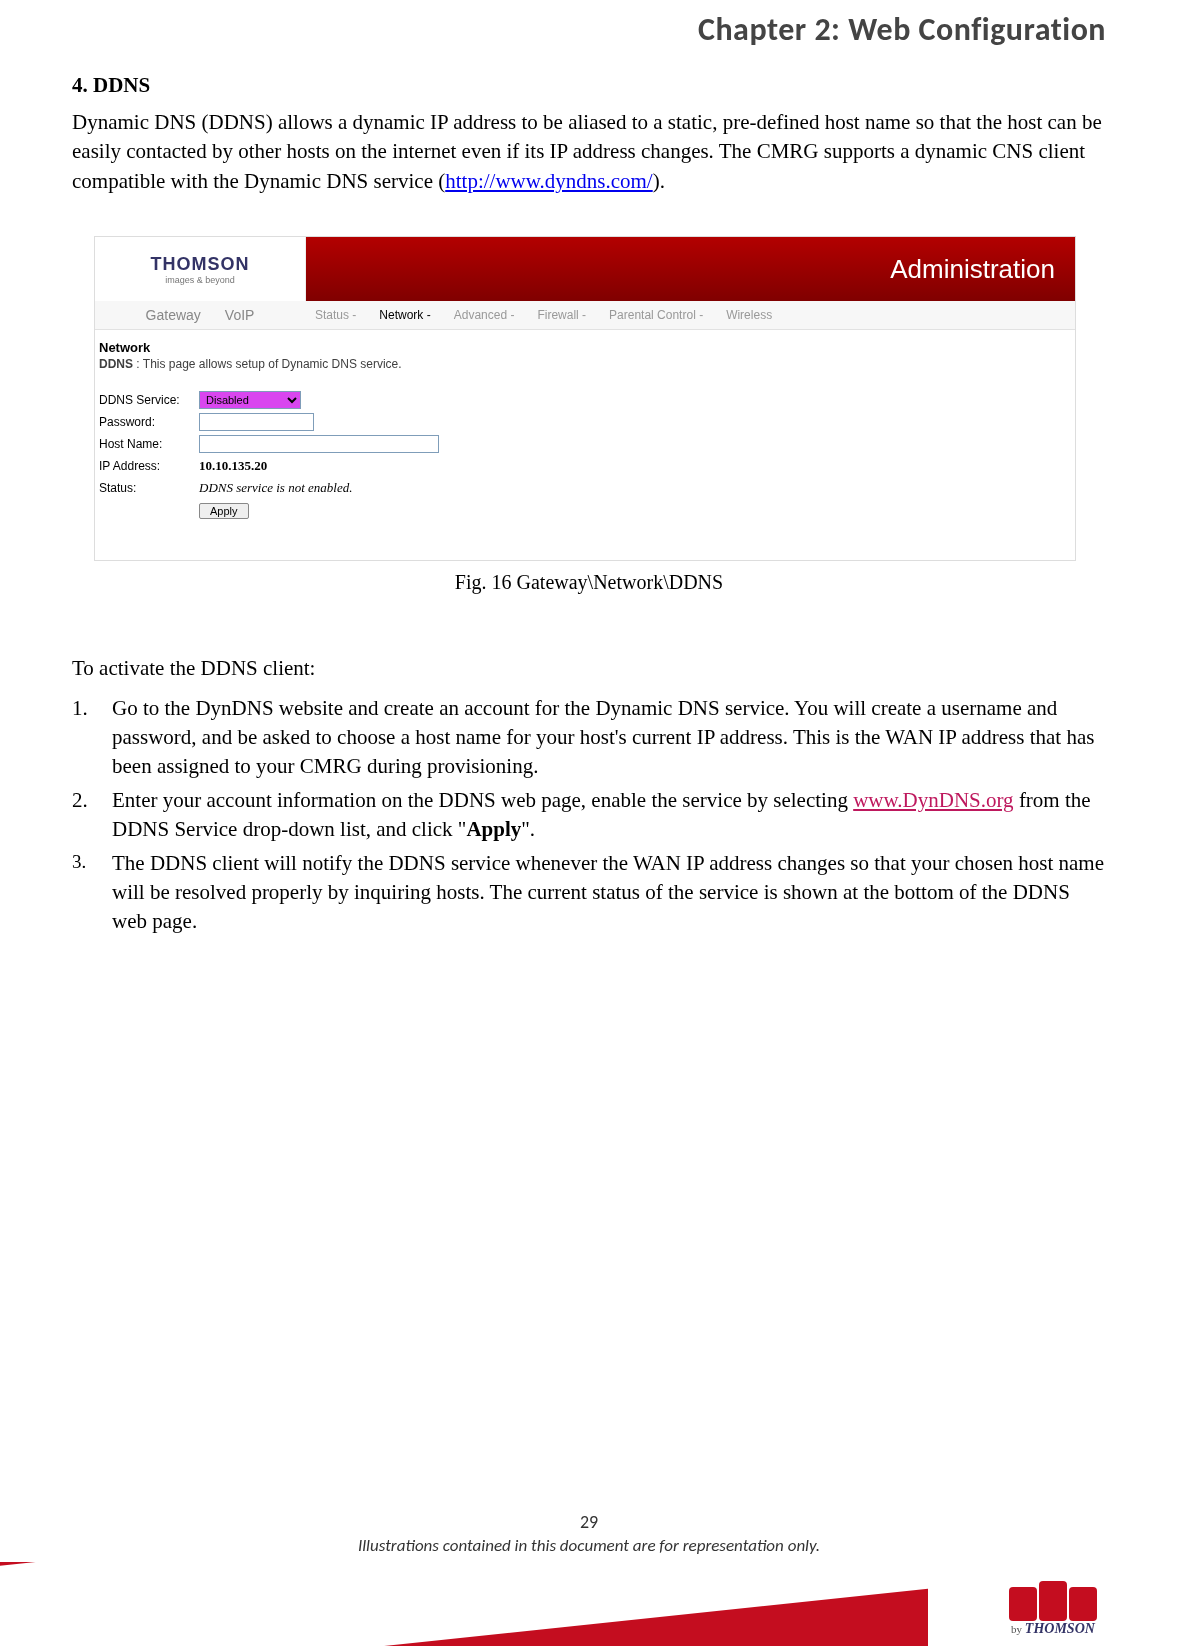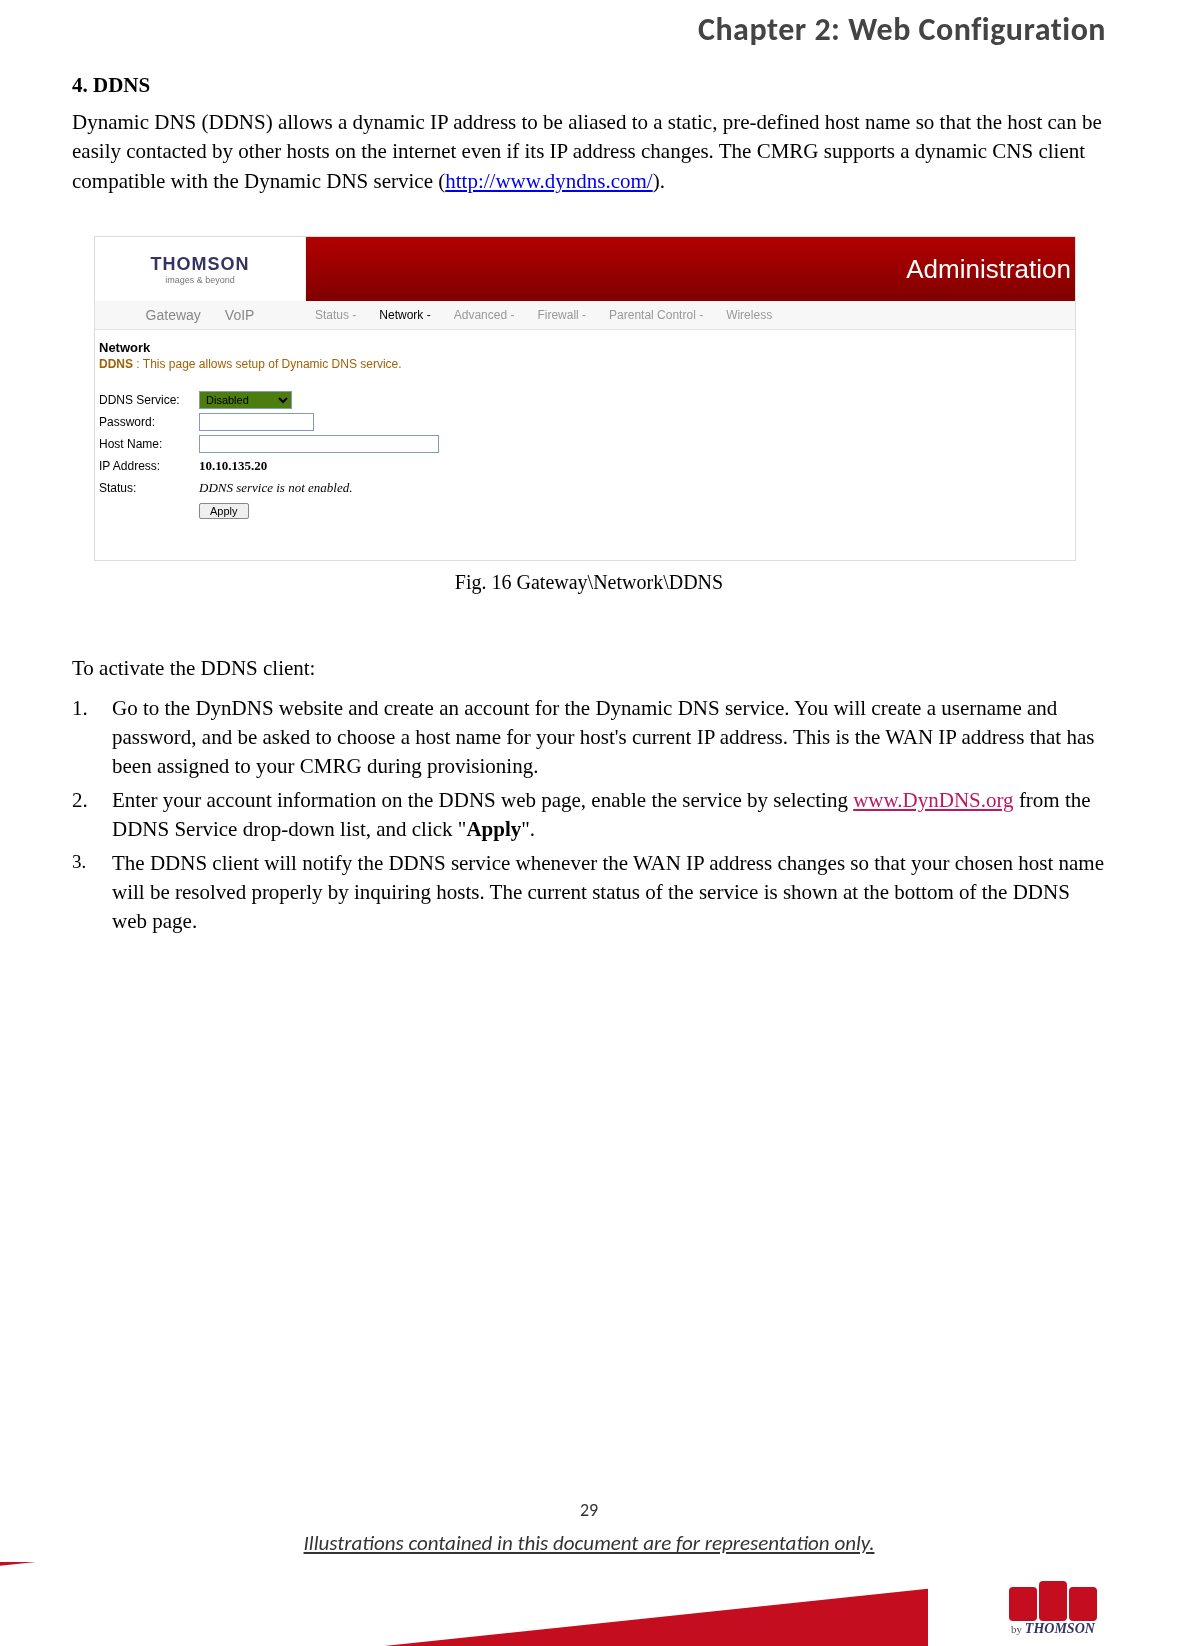--- a/index.html
+++ b/index.html
@@ -71,21 +71,21 @@
     font-size: 9px;
     color: #777;
   }
   .router-admin-bar {
     flex: 1;
     background: linear-gradient(#b30000, #800000);
     color: #fff;
     display: flex;
     align-items: center;
     justify-content: flex-end;
-    padding-right: 4px;
+    padding-right: 20px;
     font-size: 26px;
     font-family: "Segoe UI", Arial, sans-serif;
   }
   .router-tabs-row {
     display: flex;
     height: 28px;
     background: #f7f7f7;
     border-bottom: 1px solid #e2e2e2;
     text-align: right;
   }
@@ -145,21 +145,21 @@
     flex: 1;
     padding: 8px 18px 18px 4px;
   }
   .router-section-title {
     font-weight: bold;
     font-size: 13px;
     margin: 2px 0;
   }
   .router-section-desc {
     font-size: 12px;
-    color: #a16207;
+    color: #404040;
     margin-bottom: 18px;
   }
   .router-form {
     font-size: 12px;
   }
   .router-form-row {
     display: flex;
     align-items: center;
     height: 22px;
   }
@@ -170,22 +170,22 @@
   .router-form-row input[type="text"],
   .router-form-row input[type="password"] {
     font-size: 11px;
     font-family: Arial, sans-serif;
     border: 1px solid #7f9db9;
     height: 18px;
     box-sizing: border-box;
     padding: 0 2px;
   }
   .router-form-row select {
-    width: 93px;
-    background: #4d7c0f;
+    width: 102px;
+    background: #d946ef;
   }
   .router-form-row input.short { width: 115px; }
   .router-form-row input.long { width: 240px; }
   .router-form-row .value-text {
     font-family: "Times New Roman", serif;
     font-size: 13px;
   }
   .router-form-row .value-text.bold {
     font-weight: bold;
   }
@@ -238,24 +238,23 @@
     text-align: center;
   }
   .page-number {
     font-family: Calibri, sans-serif;
     font-size: 18px;
     color: #333;
   }
   .footer-note {
     font-family: Calibri, sans-serif;
     font-style: italic;
-    font-size: 21px;
+    font-size: 17px;
     color: #333;
-    margin: 9px 0 6px 0;
-    text-decoration: underline;
+    margin: 2px 0 6px 0;
   }
   .footer-bar {
     height: 94px;
     display: flex;
   }
   .footer-red {
     flex: 1;
     position: relative;
     overflow: hidden;
     background: #c40d1f;

